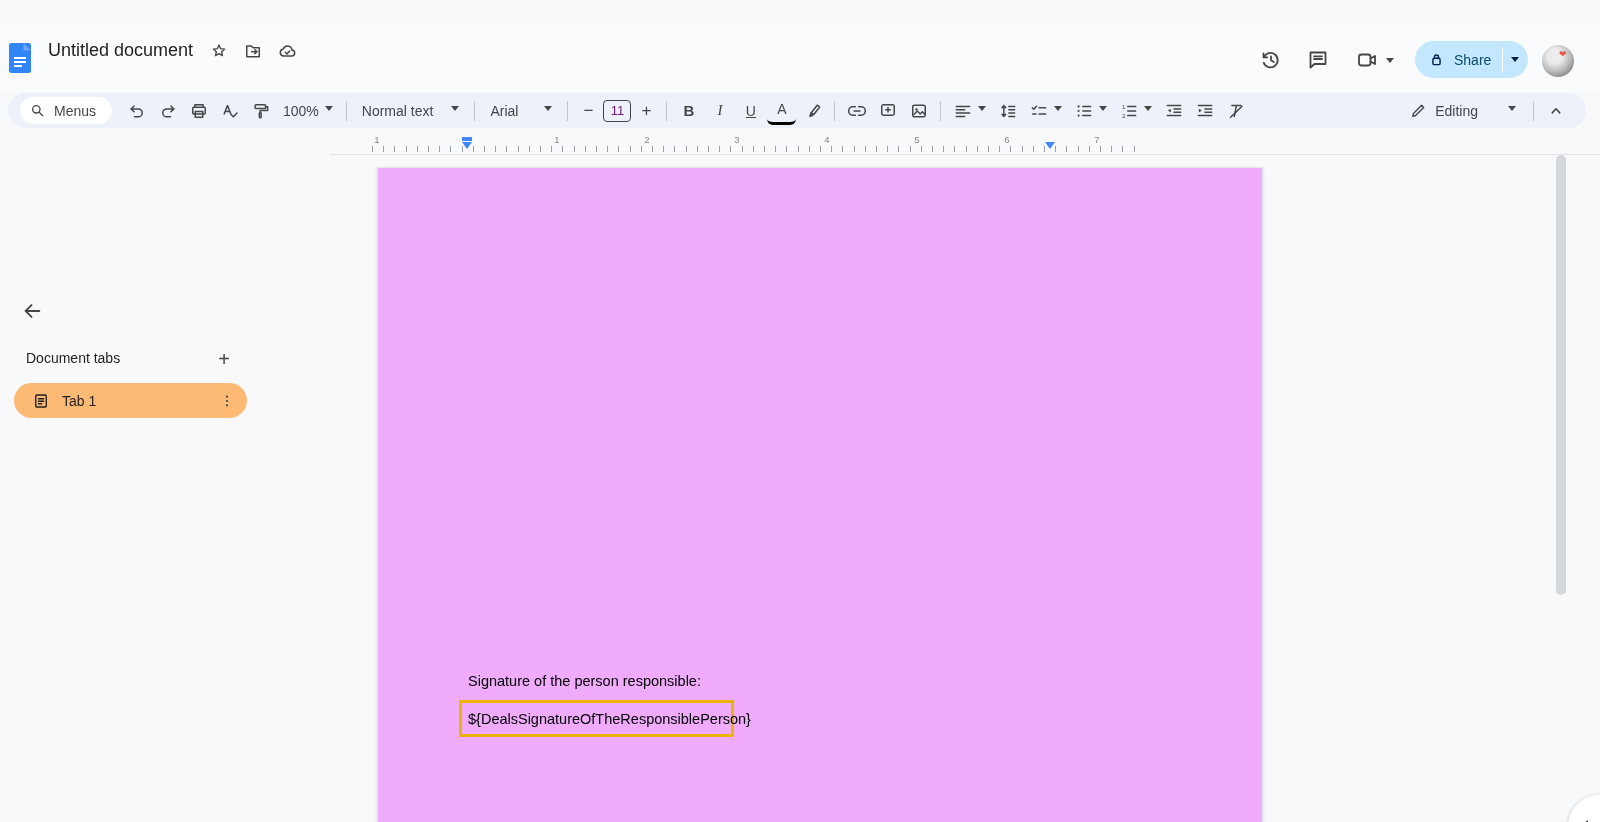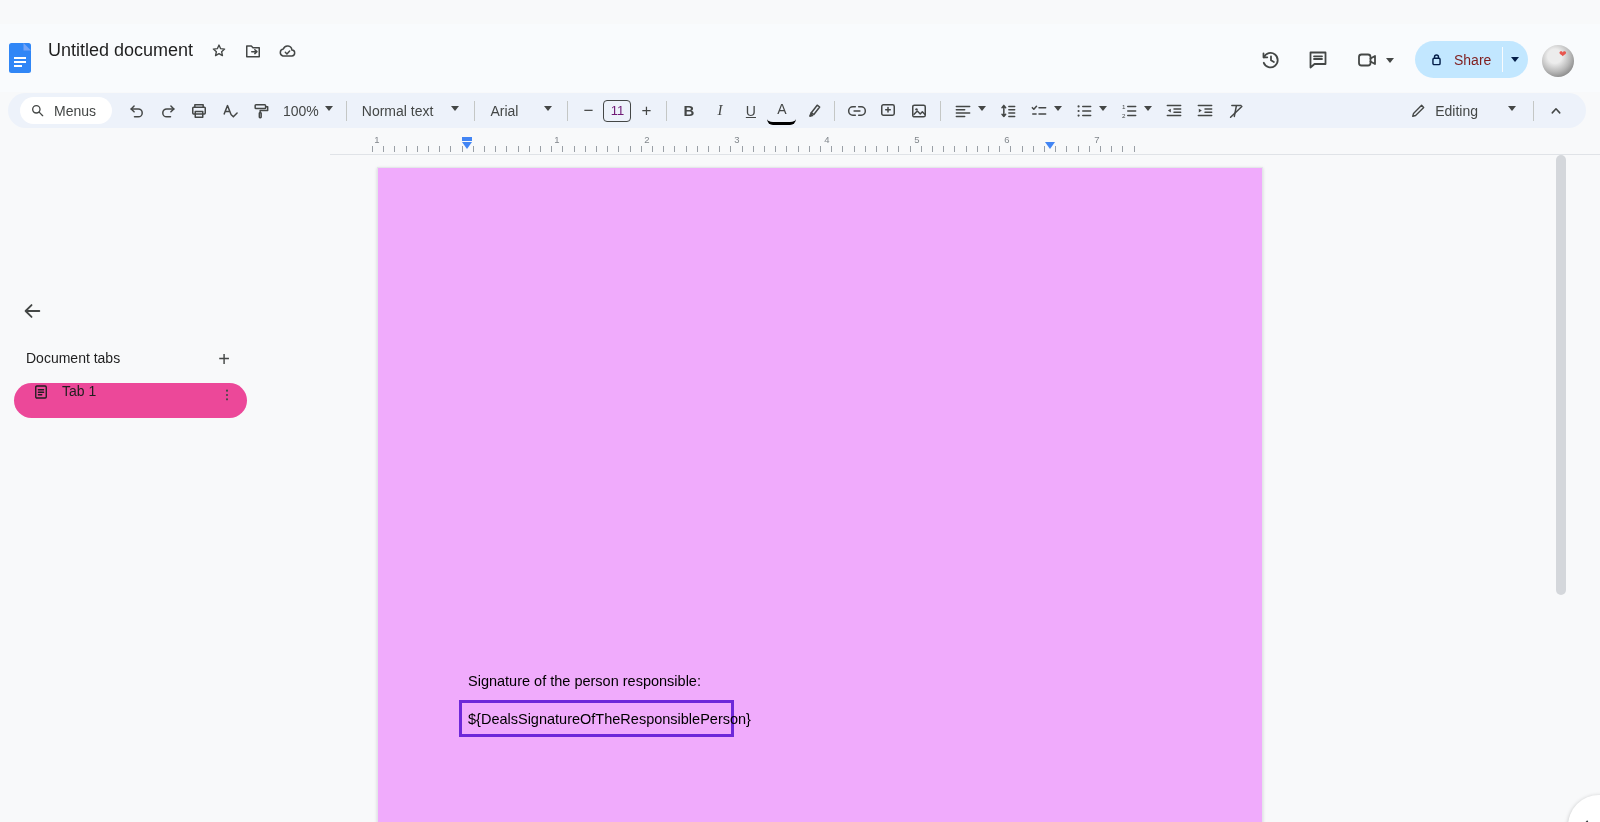--- a/index.html
+++ b/index.html
@@ -19,21 +19,21 @@
   .doc-title { font-size:18px; color:#1f1f1f; padding:0 2px; white-space:nowrap; }
   .title-ico { width:20px; height:20px; display:flex; align-items:center; justify-content:center; }
   .menubar { position:absolute; left:38px; top:40px; display:flex; }
   .menubar span { font-size:14px; color:#1f1f1f; padding:3px 8px; border-radius:6px; cursor:pointer; }
   .hdr-right { position:absolute; top:0; left:0; width:100%; height:68px; }
   .hdr-btn { position:absolute; width:36px; height:36px; top:18px; border-radius:50%; display:flex; align-items:center; justify-content:center; cursor:pointer; }
   .caret { width:0; height:0; border:4px solid transparent; border-top:5px solid #444746; display:inline-block; }
   .cam-caret { position:absolute; left:1386px; top:34px; }
   .share-btn { position:absolute; left:1415px; top:17px; width:113px; height:37px; background:#c2e7ff; border-radius:18.5px; display:flex; align-items:center; cursor:pointer; }
   .share-btn .lock { margin-left:12px; }
-  .share-label { font-size:14px; font-weight:500; color:#7f1d1d; margin-left:8px; }
+  .share-label { font-size:14px; font-weight:500; color:#0c4a6e; margin-left:8px; }
   .share-sep { position:absolute; left:87px; top:6px; width:1px; height:25px; background:#f9fbfd; }
   .share-caret { position:absolute; right:9px; top:16px; }
   .avatar { position:absolute; left:1542px; top:21px; width:32px; height:32px; border-radius:50%;
     background:radial-gradient(circle at 40% 35%, #ececec 0 25%, #b9b9b9 55%, #5c5c5c 100%); overflow:hidden; cursor:pointer; }
   .avatar .heart { position:absolute; left:17px; top:4px; color:#e8564f; font-size:9px; }
 
   
   .toolbar { position:absolute; left:8px; top:69px; width:1578px; height:35px; background:#edf2fa; border-radius:17.5px;
     display:flex; align-items:center; padding:0 12px; gap:2px; }
   .tbtn { height:28px; min-width:29px; border-radius:6px; display:flex; align-items:center; justify-content:center; cursor:pointer; color:#444746; }
@@ -58,31 +58,31 @@
     background:repeating-linear-gradient(to right, #9aa0a6 0 1px, transparent 1px 11.2px); }
   .ruler-num { position:absolute; top:2px; transform:translateX(-50%); font-size:9.5px; color:#80868b; }
   .marker { position:absolute; width:0; height:0; border:5px solid transparent; border-top:7px solid #4285f4; top:10px; cursor:ew-resize; }
   .marker-bar { position:absolute; width:10px; height:4px; background:#4285f4; top:5px; cursor:ew-resize; }
 
   
   .sidebar { position:absolute; left:0; top:131px; width:330px; bottom:0; }
   .back-btn { position:absolute; left:14px; top:138px; width:36px; height:36px; border-radius:50%; display:flex; align-items:center; justify-content:center; cursor:pointer; }
   .side-title { position:absolute; left:26px; top:195px; font-size:14px; font-weight:500; color:#1f1f1f; }
   .add-tab { position:absolute; left:206px; top:186px; width:36px; height:36px; border-radius:50%; display:flex; align-items:center; justify-content:center; font-size:20px; font-weight:300; color:#444746; cursor:pointer; }
-  .tab-pill { position:absolute; left:14px; top:228px; width:233px; height:35px; background:#ec4899; border-radius:17.5px; display:flex; cursor:pointer; }
+  .tab-pill { position:absolute; left:14px; top:228px; width:233px; height:35px; background:#fdba74; border-radius:17.5px; display:flex; align-items:center; cursor:pointer; }
   .tab-pill .tab-ico { margin-left:18px; }
   .tab-label { font-size:14px; color:#1f1f1f; margin-left:12px; flex:1; }
   .tab-dots { width:24px; height:24px; margin-right:8px; display:flex; align-items:center; justify-content:center; cursor:pointer; }
   .side-hint { position:absolute; left:26px; top:272px; font-size:12.5px; font-style:italic; color:#5f6368; line-height:16px; }
 
   
   .page { position:absolute; left:377px; top:143px; width:886px; height:670px; background:#f0abfc;
     border:1px solid #e4e6e9; box-shadow:0 1px 3px rgba(0,0,0,0.15); }
   .para { position:absolute; left:90px; top:505px; font-size:14.5px; color:#000; }
-  .merge-box { position:absolute; left:81px; top:532px; width:275px; height:37px; border:3px solid #6d28d9; display:flex; align-items:center; }
+  .merge-box { position:absolute; left:81px; top:532px; width:275px; height:37px; border:3px solid #eab308; display:flex; align-items:center; }
   .merge-box span { font-size:14.5px; color:#000; margin-left:6px; white-space:nowrap; }
 
   
   .vscroll { position:absolute; left:1556px; top:131px; width:10px; height:440px; border-radius:5px; background:#d4d7db; cursor:pointer; }
   .corner-fab { position:absolute; left:1568px; top:771px; width:62px; height:62px; border-radius:50%; background:#fff;
     box-shadow:0 1px 4px rgba(0,0,0,0.25); display:flex; align-items:center; padding-left:8px; cursor:pointer; }
   svg { display:block; }
 </style>
 </head>
 <body>

